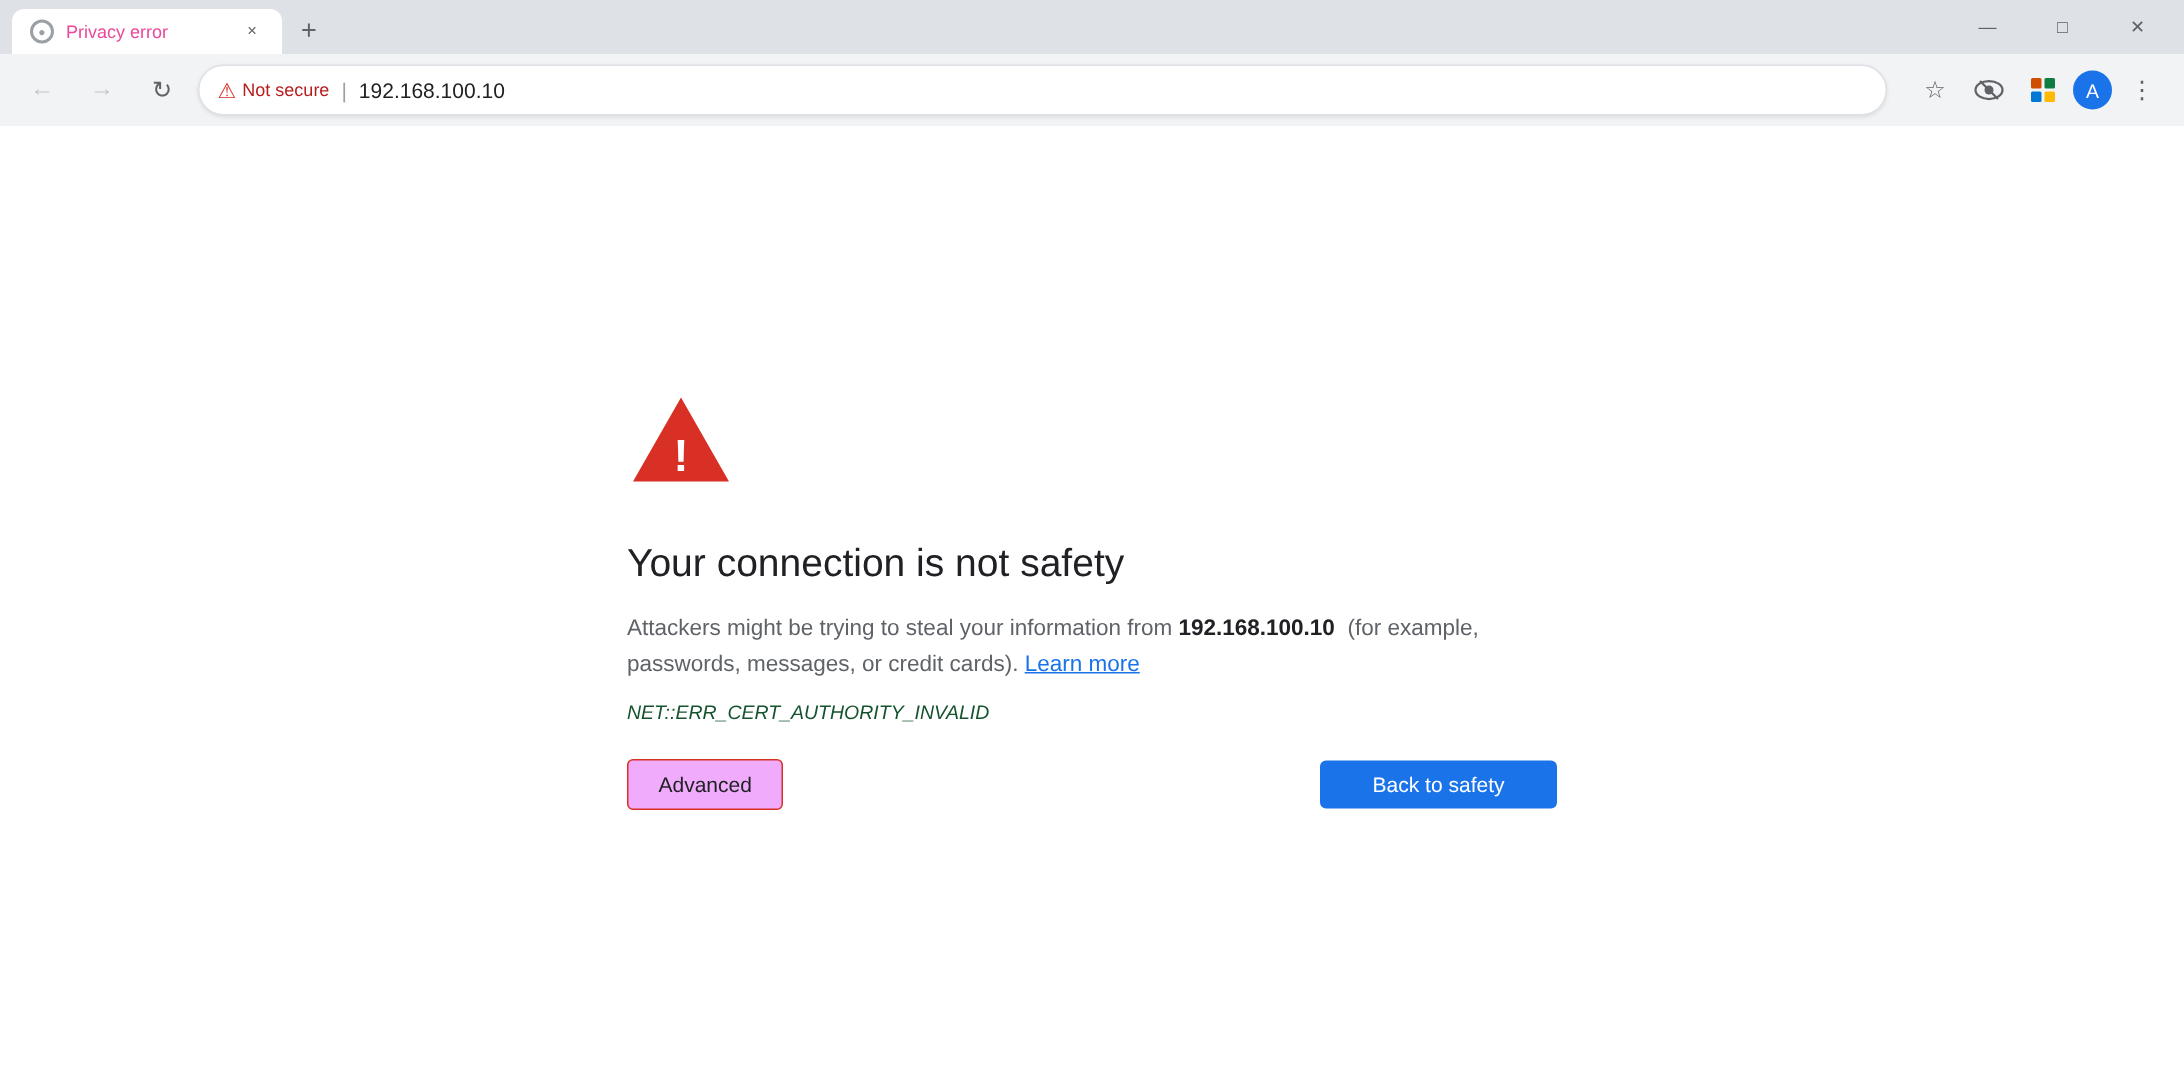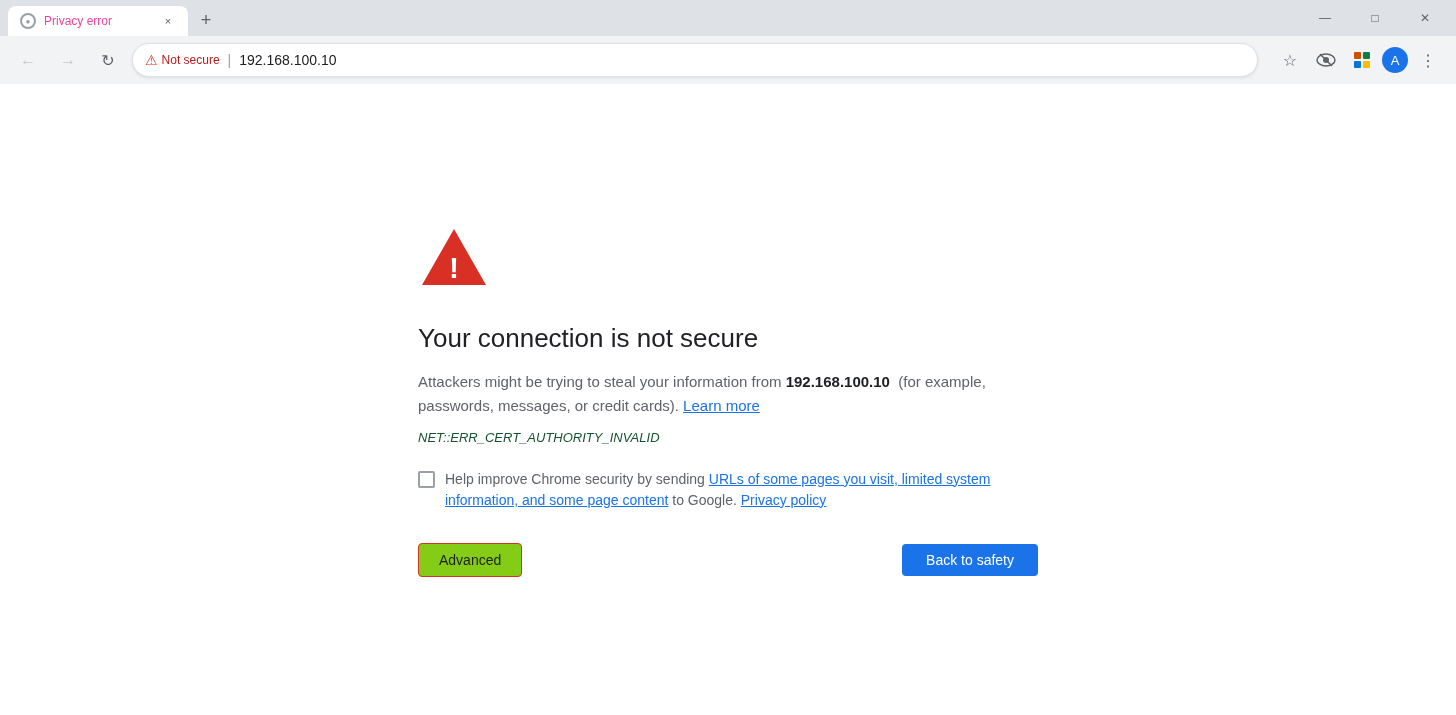--- a/index.html
+++ b/index.html
@@ -310,30 +310,30 @@
     .button-row {
       display: flex;
       align-items: center;
       justify-content: space-between;
       width: 100%;
     }
 
     .btn-advanced {
       padding: 8px 20px;
       border: 1px solid #d93025;
-      background: #84cc16;
+      background: #f0abfc;
       border-radius: 4px;
       font-size: 14px;
       color: #202124;
       cursor: pointer;
       font-family: inherit;
     }
 
     .btn-safety {
-      padding: 8px 24px;
+      padding: 8px 35px;
       background: #1a73e8;
       border: none;
       border-radius: 4px;
       font-size: 14px;
       color: white;
       cursor: pointer;
       font-weight: 500;
       font-family: inherit;
     }
   </style>
@@ -409,36 +409,29 @@
   <div class="page-content">
     <div class="error-container">
 
       <div style="margin-bottom: 24px;">
         <svg width="72" height="72" viewBox="0 0 72 72">
           <polygon points="36,6 68,62 4,62" fill="#d93025"></polygon>
           <text x="36" y="55" text-anchor="middle" fill="white" font-size="30" font-weight="bold" font-family="Arial">!</text>
         </svg>
       </div>
 
-      <h1 class="error-title">Your connection is not secure</h1>
+      <h1 class="error-title">Your connection is not safety</h1>
 
       <p class="error-description">
         <span>Attackers might be trying to steal your information from&nbsp;</span><span class="domain">192.168.100.10</span><span>&nbsp; (for example, passwords, messages, or credit cards).</span>
         <a>Learn more</a>
       </p>
 
       <p class="error-code">NET::ERR_CERT_AUTHORITY_INVALID</p>
 
-      <div class="checkbox-row">
-        <div class="checkbox"></div>
-        <div class="checkbox-label">
-          <span>Help improve Chrome security by sending&nbsp;</span><a>URLs of some pages you visit, limited system information, and some page content</a><span>&nbsp;to Google.</span>
-          <a>Privacy policy</a>
-        </div>
-      </div>
 
       <div class="button-row">
         <button class="btn-advanced">Advanced</button>
         <button class="btn-safety">Back to safety</button>
       </div>
 
     </div>
   </div>
 
 </div>

